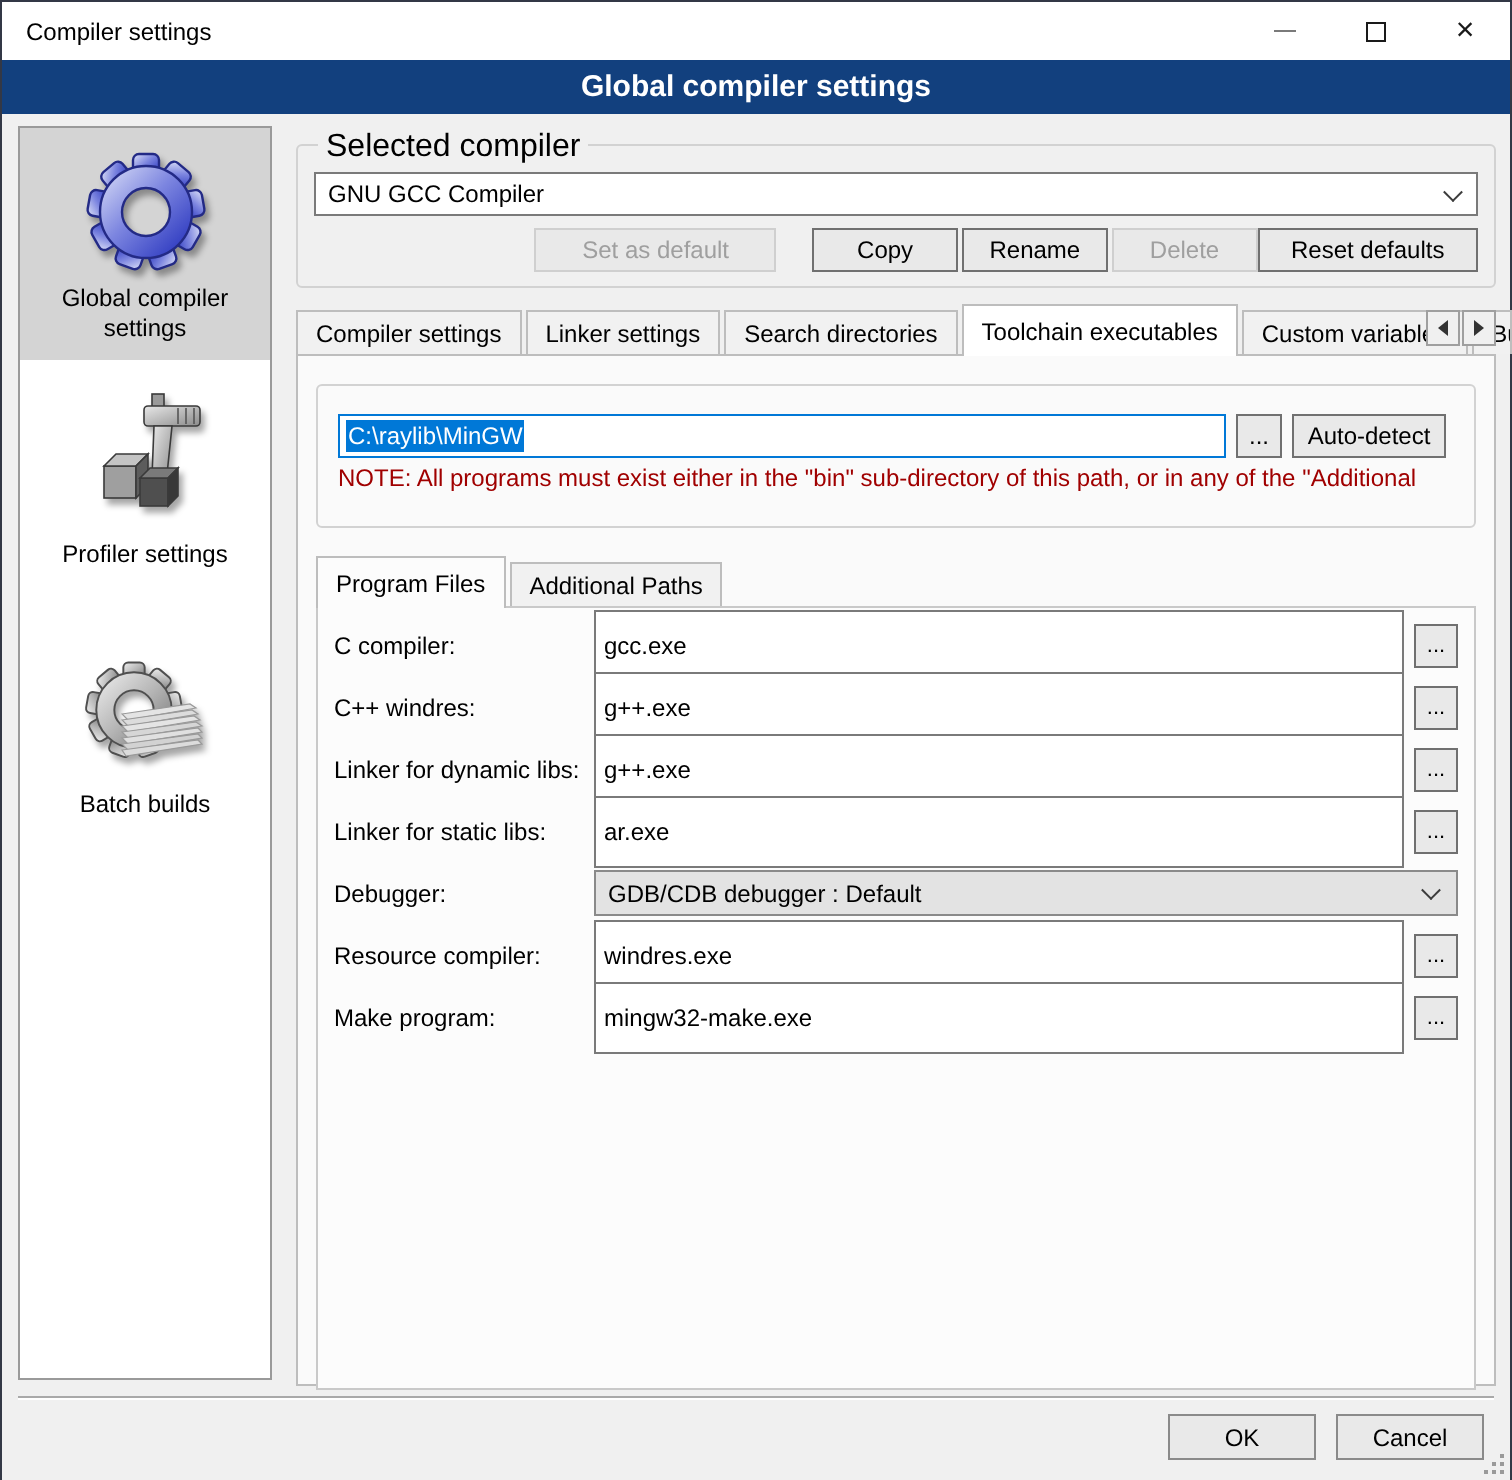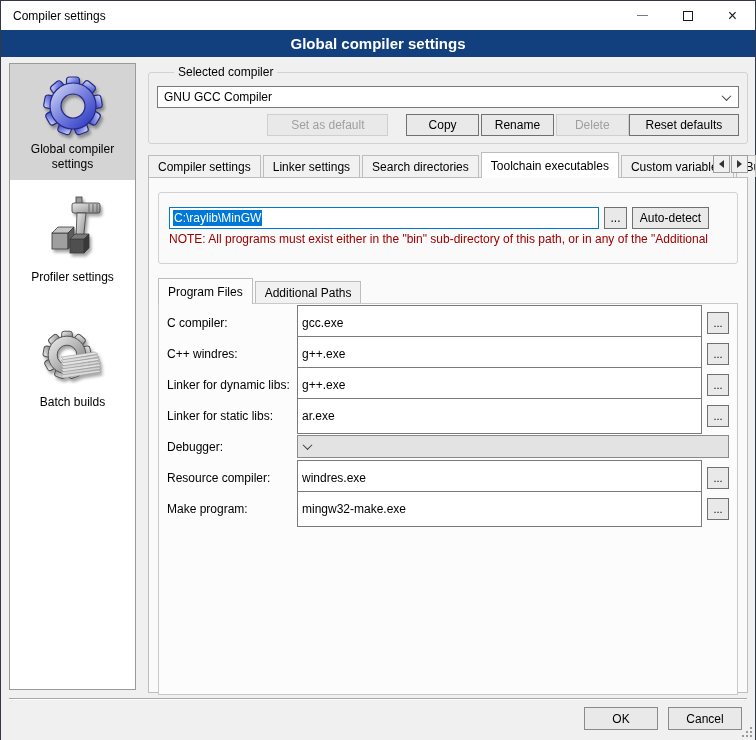--- a/index.html
+++ b/index.html
@@ -29,21 +29,21 @@
   .side-item.sel { background:#d4d4d4; }
   .side-item .iconwrap { display:flex; justify-content:center; padding:6px 0 4px; }
   .side-item svg { filter: drop-shadow(2px 3px 1.5px rgba(0,0,0,.35)); }
   .side-label { font-size:12px; line-height:15px; }
   .gap-lg { height:24px; }
 
   
   .main { position:absolute; left:147px; top:6px; width:600px; }
 
   .groupbox { position:relative; border:1px solid #d2d2d2; border-radius:3px; }
-  .gb-label { position:absolute; top:-8px; left:25px; background:#f0f0f0; padding:0 4px; font-size:12px; }
+  .gb-label { position:absolute; top:-8px; left:10px; background:#f0f0f0; padding:0 4px; font-size:16px; }
   .tabpage .gb-label { background:#fafafa; }
 
   .gb1 { margin-top:9px; height:72px; }
   .combo { height:22px; background:#fff; border:1px solid #7a7a7a; display:flex; align-items:center;
            padding:0 8px 0 6px; }
   .combo .val { flex:1; }
   .chev { width:7px; height:7px; border-right:1.4px solid #3c3c3c; border-bottom:1.4px solid #3c3c3c;
           transform:rotate(45deg) translate(-1px,-1px); }
   .gb1 .combo { margin:13px 8px 0; }
 
@@ -62,21 +62,21 @@
   .tab.clip { max-width:46px; overflow:hidden; }
   .tab-arrows { position:absolute; right:0; bottom:4px; display:flex; }
   .arrbtn { width:17px; height:18px; background:#f0f0f0; border:1px solid #9f9f9f; display:flex;
             align-items:center; justify-content:center; margin-left:1px; }
   .tri-l { width:0; height:0; border-top:4px solid transparent; border-bottom:4px solid transparent; border-right:5px solid #333; }
   .tri-r { width:0; height:0; border-top:4px solid transparent; border-bottom:4px solid transparent; border-left:5px solid #333; }
 
   .tabpage { border:1px solid #bdbdbd; background:#fafafa; height:516px; padding:10px 9px; position:relative; z-index:2; }
 
   .gb2 { margin-top:4px; height:72px; }
-  .pathrow { display:flex; margin:14px 28px 0 10px; align-items:center; }
+  .pathrow { display:flex; margin:14px 14px 0 10px; align-items:center; }
   .pathinput { flex:1; height:22px; border:1px solid #0078d7; background:#fff; display:flex;
                align-items:center; padding-left:3px; overflow:hidden; white-space:nowrap; }
   .selected-text { background:#0078d7; color:#fff; padding:1px 1px; }
   .browse { width:23px; height:22px; margin-left:5px; }
   .autodetect { width:77px; height:22px; margin-left:5px; }
   .note { margin:3px 0 4px 10px; color:#a00000; white-space:nowrap; overflow:hidden; font-size:12px; }
 
   .subtabs { margin-top:13px; }
   .subtabs .tab { background:#f1f1f1; }
   .subtabs .tab.active { background:#fcfcfc; }
@@ -298,20 +298,21 @@
             <button class="fbrowse">...</button>
           </div>
           <div class="frow">
             <div class="flabel">Linker for static libs:</div>
             <input class="ftext" value="ar.exe" style="">
             <button class="fbrowse">...</button>
           </div>
           <div class="frow">
             <div class="flabel">Debugger:</div>
             <div class="fcombo">
+              <span class="val" style="flex:1">GDB/CDB debugger : Default</span>
               <span class="chev"></span>
             </div>
           </div>
           <div class="frow">
             <div class="flabel">Resource compiler:</div>
             <input class="ftext" value="windres.exe" style="">
             <button class="fbrowse">...</button>
           </div>
           <div class="frow">
             <div class="flabel">Make program:</div>

